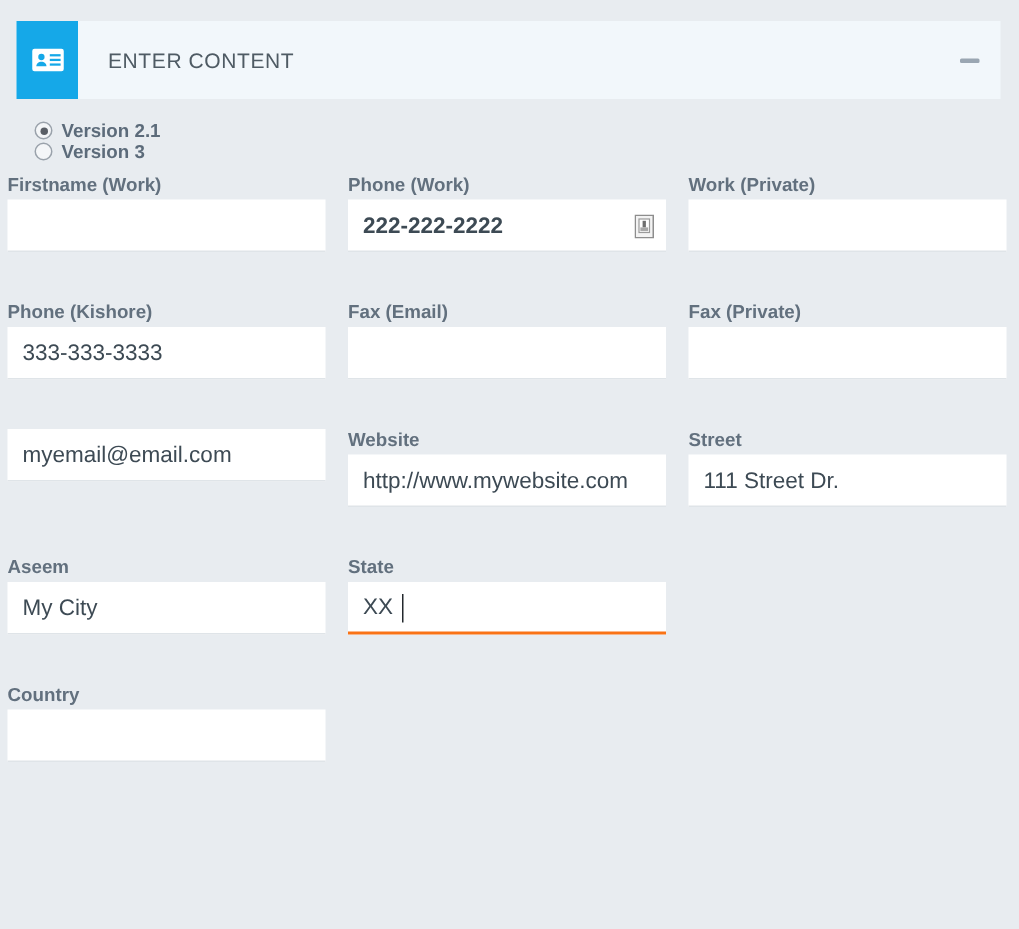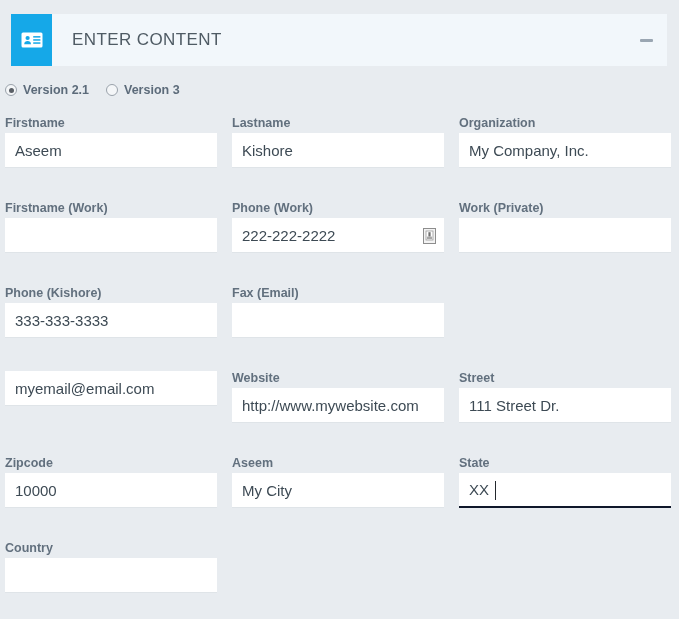--- a/index.html
+++ b/index.html
@@ -37,44 +37,45 @@
     height: 52px;
     background: #15a8e8;
     display: flex;
     align-items: center;
     justify-content: center;
     flex: 0 0 auto;
   }
   .header-icon-box svg { display: block; }
   .header-title {
     margin-left: 20px;
-    font-size: 17px;
+    font-size: 14px;
     color: #4f5b64;
     letter-spacing: 0.4px;
     font-weight: 400;
     white-space: nowrap;
   }
   .header-collapse {
     margin-left: auto;
     margin-right: 14px;
     width: 13px;
     height: 3px;
     background: #9aa6b2;
     border-radius: 1px;
     cursor: pointer;
   }
 
   
   .radio-row {
     position: absolute;
-    left: 5px;
+    left: 23px;
     top: 80px;
     display: flex;
-    align-items: center;
+    align-items: flex-start;
     height: 20px;
+    flex-direction: column;
   }
   .radio-item {
     display: flex;
     align-items: center;
     cursor: pointer;
     margin-right: 17px;
   }
   .radio-circle {
     width: 12px;
     height: 12px;
@@ -140,24 +141,24 @@
     border: none;
     border-bottom: 1px solid #dfe4e8;
     outline: none;
     padding: 0 10px;
     font-family: "Liberation Sans", sans-serif;
     font-size: 15px;
     color: #3d4a54;
   }
   .field-input::placeholder { color: #b9c1c8; }
   .field-input.focused {
-    border-bottom: 2px solid #0f172a;
+    border-bottom: 2px solid #f97316;
     caret-color: #000;
   }
-  .field-input.has-icon { padding-right: 36px; }
+  .field-input.has-icon { padding-right: 36px; font-weight: bold; }
 
   
   .autofill-icon {
     position: absolute;
     right: 8px;
     top: 50%;
     transform: translateY(-50%);
     width: 13px;
     height: 16px;
     pointer-events: none;
@@ -199,40 +200,20 @@
       <span class="radio-label">Version 2.1</span>
     </label>
     <label class="radio-item">
       <span class="radio-circle"></span>
       <span class="radio-label">Version 3</span>
     </label>
   </div>
 
   <div class="form-grid">
 
-    <div class="form-row">
-      <div class="field">
-        <div class="field-label">Firstname</div>
-        <div class="field-input-wrap">
-          <input class="field-input" type="text" value="Aseem" style="">
-        </div>
-      </div>
-      <div class="field">
-        <div class="field-label">Lastname</div>
-        <div class="field-input-wrap">
-          <input class="field-input" type="text" value="Kishore" style="">
-        </div>
-      </div>
-      <div class="field">
-        <div class="field-label">Organization</div>
-        <div class="field-input-wrap">
-          <input class="field-input" type="text" value="My Company, Inc." style="">
-        </div>
-      </div>
-    </div>
 
     <div class="form-row">
       <div class="field">
         <div class="field-label">Firstname (Work)</div>
         <div class="field-input-wrap">
           <input class="field-input" type="text" value="" style="">
         </div>
       </div>
       <div class="field">
         <div class="field-label">Phone (Work)</div>
@@ -262,20 +243,26 @@
         <div class="field-input-wrap">
           <input class="field-input" type="text" value="333-333-3333" style="">
         </div>
       </div>
       <div class="field">
         <div class="field-label">Fax (Email)</div>
         <div class="field-input-wrap">
           <input class="field-input" type="text" value="" style="">
         </div>
       </div>
+      <div class="field">
+        <div class="field-label">Fax (Private)</div>
+        <div class="field-input-wrap">
+          <input class="field-input" type="text" value="" style="">
+        </div>
+      </div>
     </div>
 
     <div class="form-row">
       <div class="field">
         <div class="field-input-wrap">
           <input class="field-input" type="text" value="myemail@email.com" style="">
         </div>
       </div>
       <div class="field">
         <div class="field-label">Website</div>
@@ -285,26 +272,20 @@
       </div>
       <div class="field">
         <div class="field-label">Street</div>
         <div class="field-input-wrap">
           <input class="field-input" type="text" value="111 Street Dr." style="">
         </div>
       </div>
     </div>
 
     <div class="form-row">
-      <div class="field">
-        <div class="field-label">Zipcode</div>
-        <div class="field-input-wrap">
-          <input class="field-input" type="text" value="10000" style="">
-        </div>
-      </div>
       <div class="field">
         <div class="field-label">Aseem</div>
         <div class="field-input-wrap">
           <input class="field-input" type="text" value="My City" style="">
         </div>
       </div>
       <div class="field">
         <div class="field-label">State</div>
         <div class="field-input-wrap">
           <input class="field-input focused" type="text" value="XX" style="">

